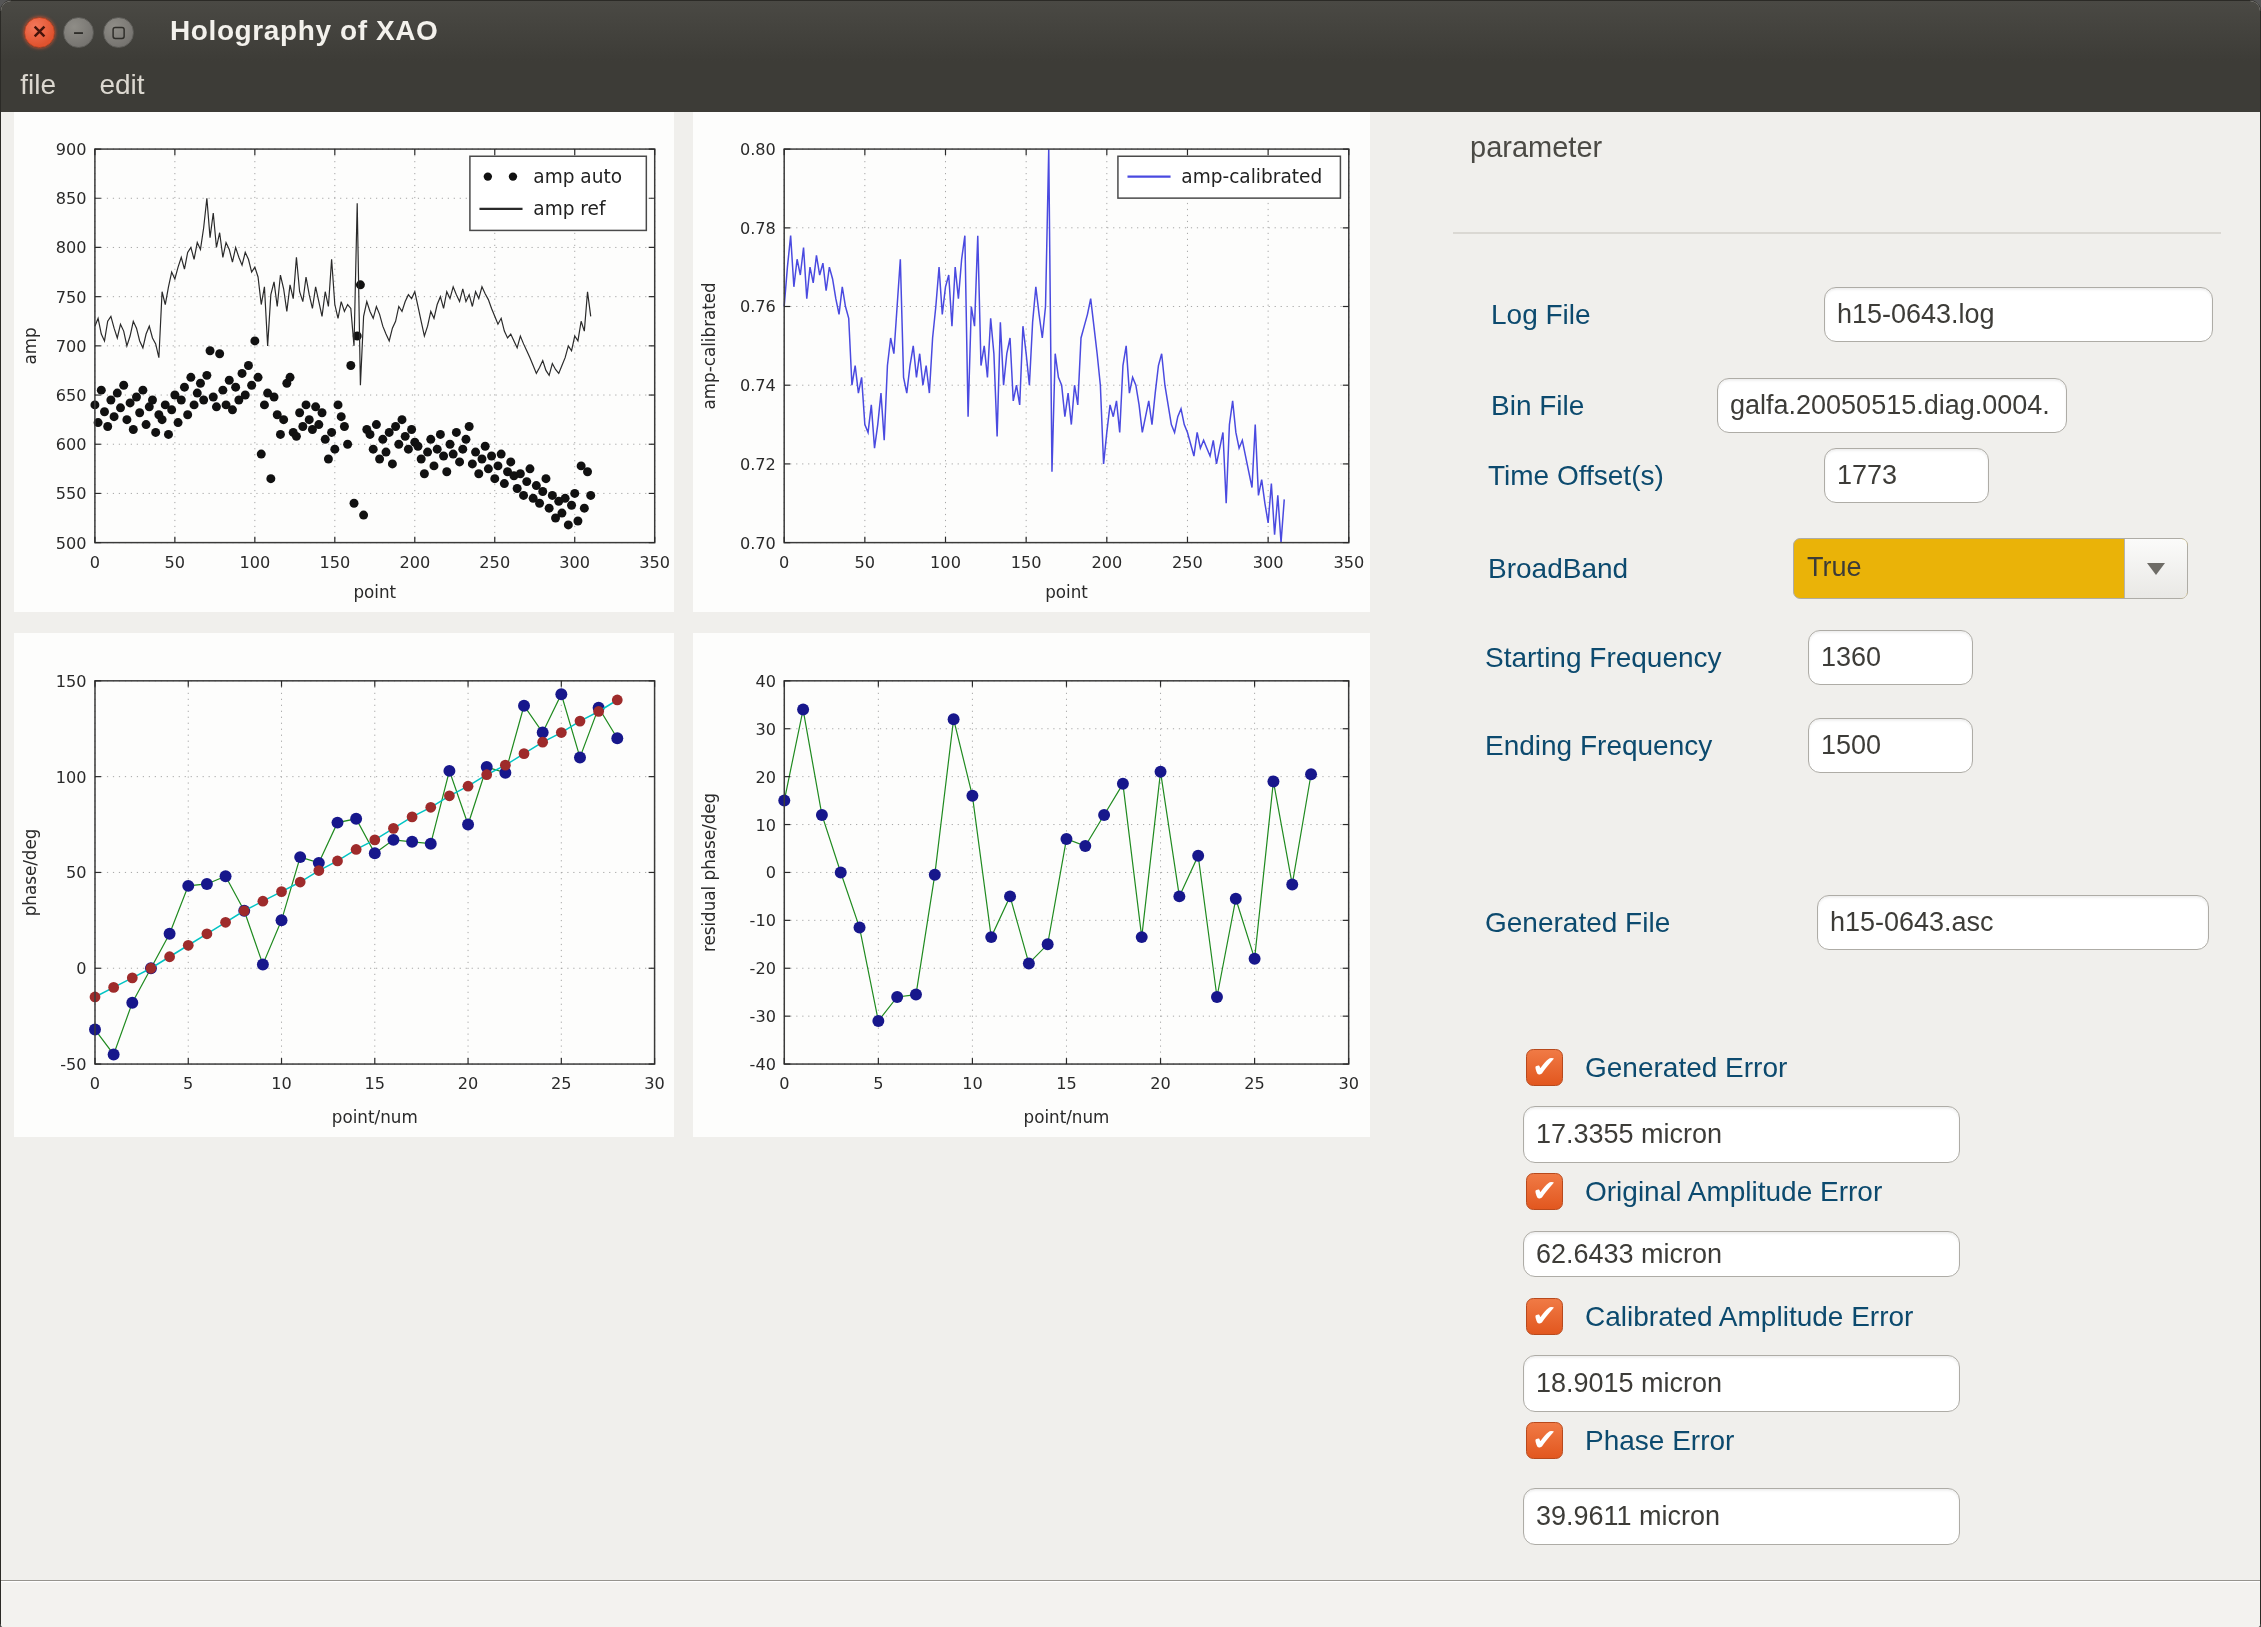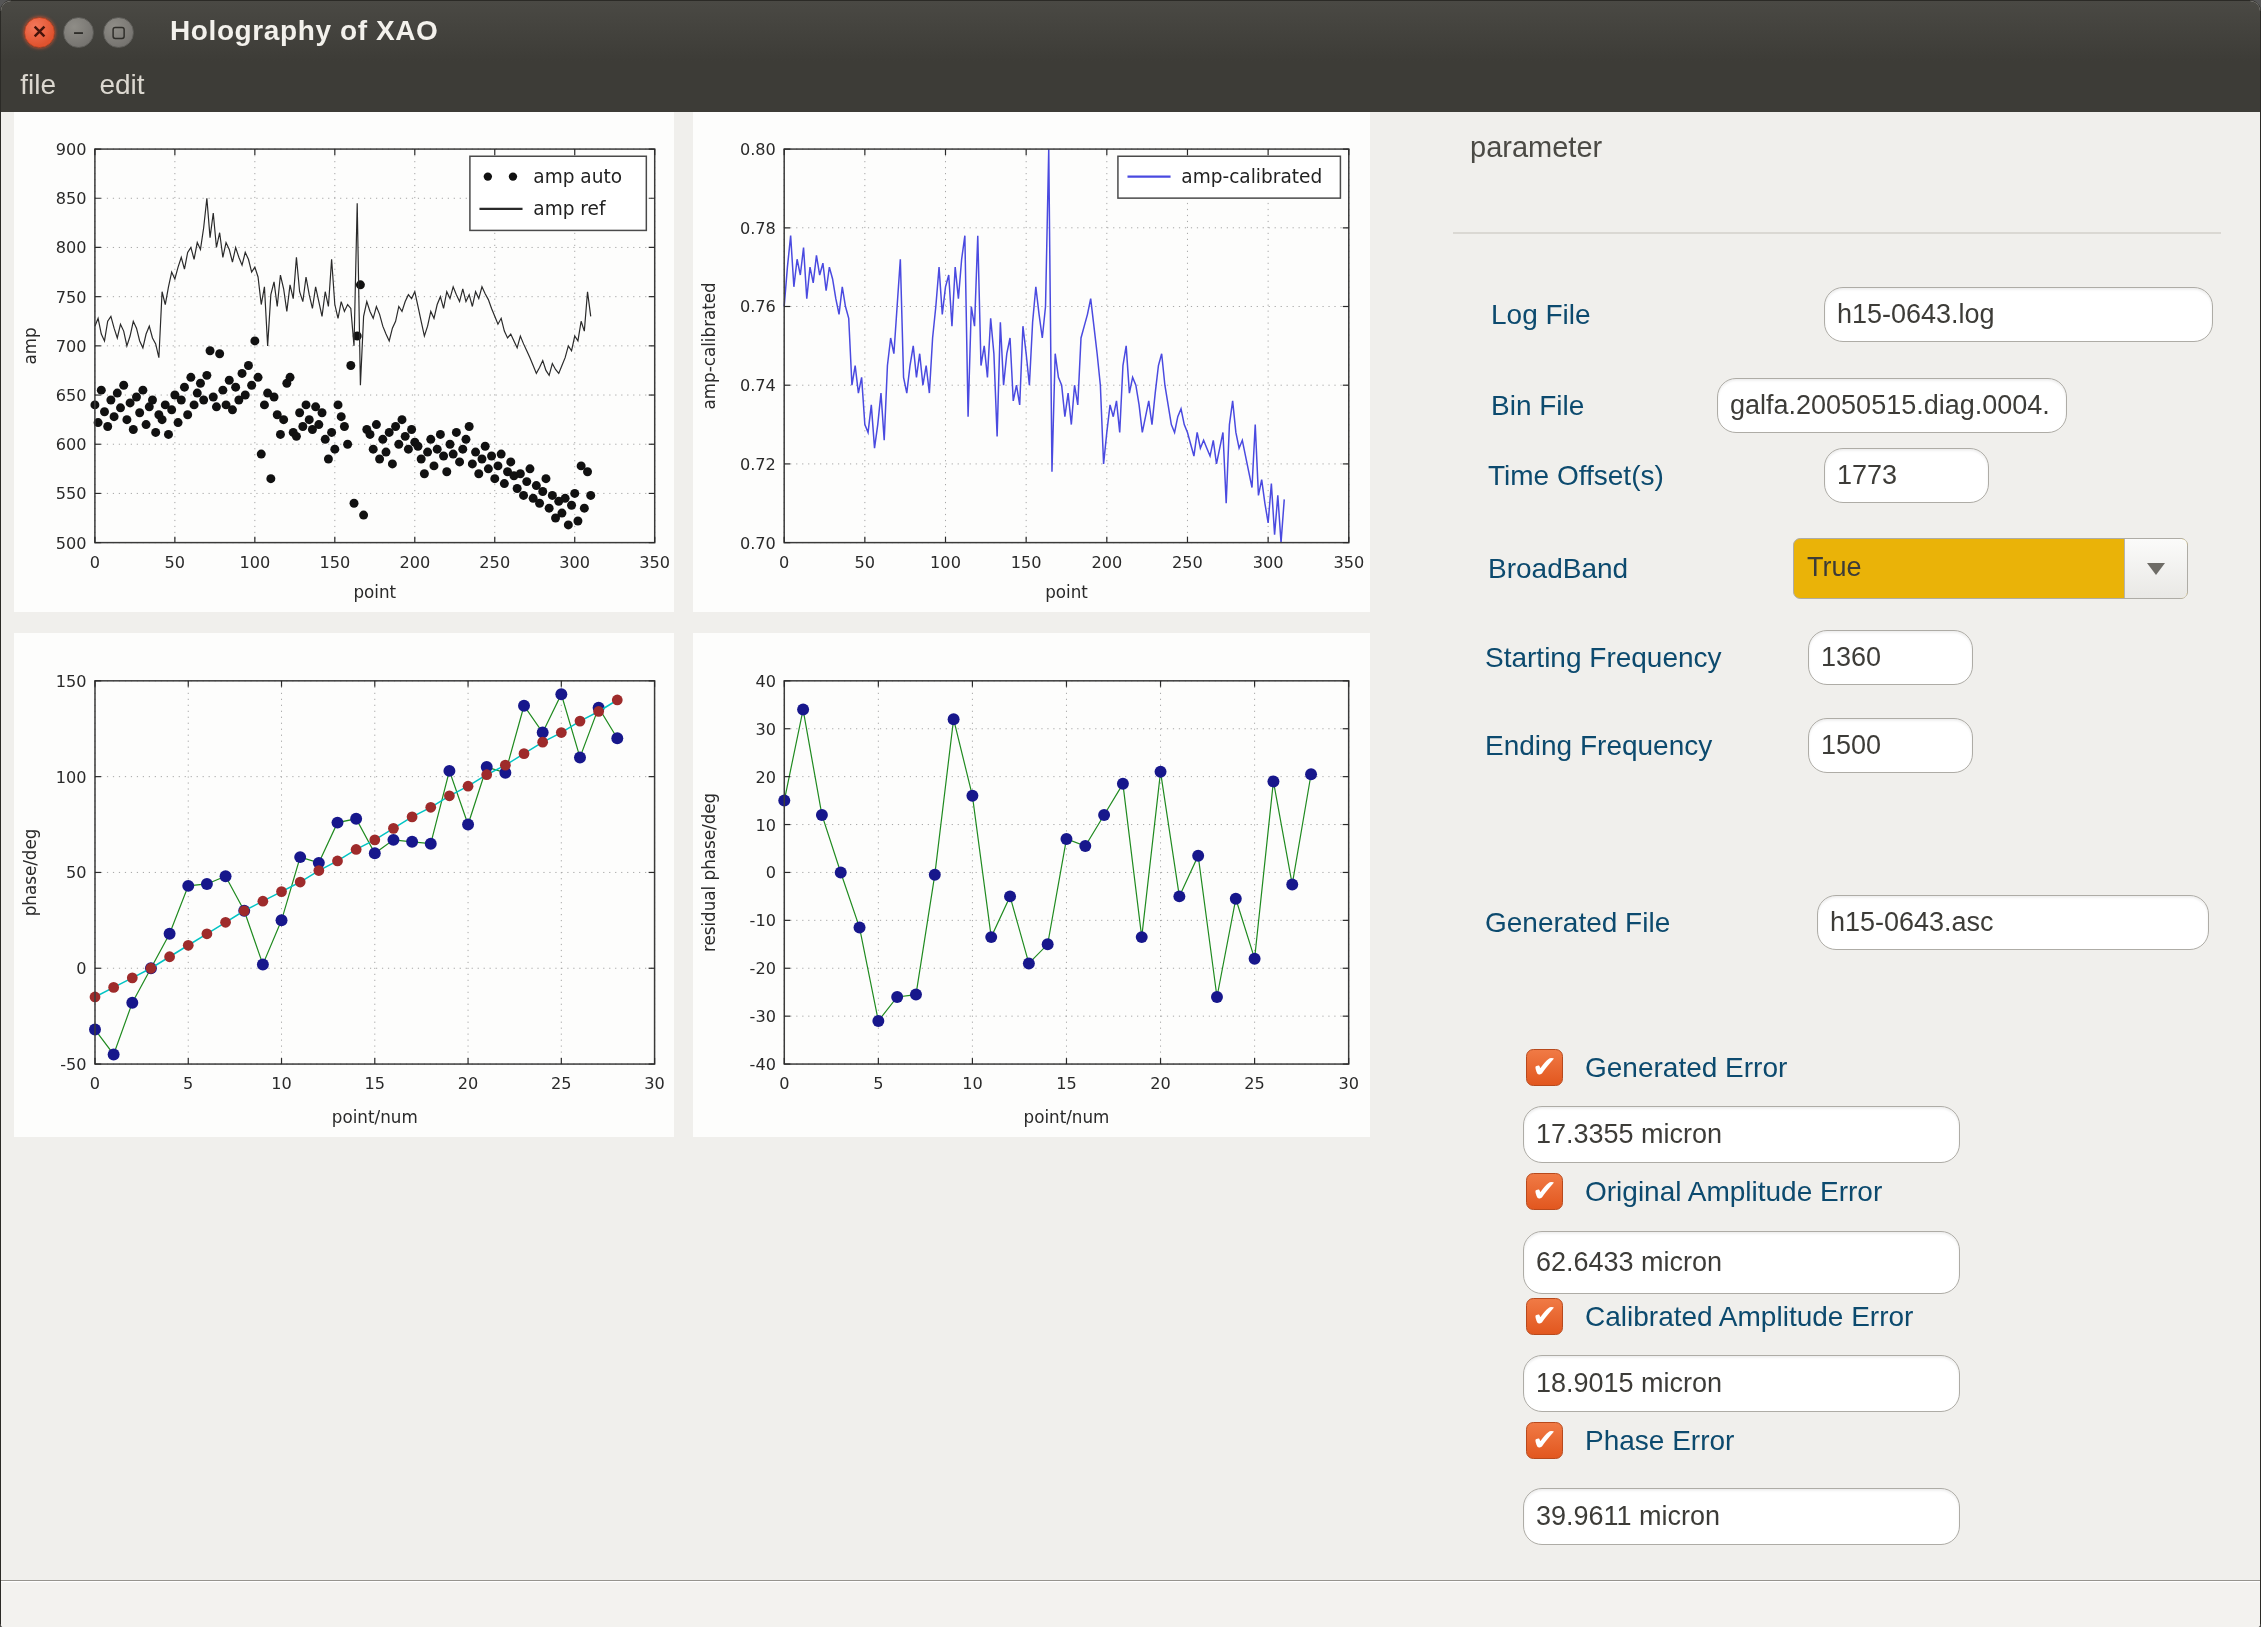--- a/index.html
+++ b/index.html
@@ -55,21 +55,21 @@
     position:absolute;left:1469px;top:130px;font-size:29px;color:#4b4a45;
   }
   .divider{
     position:absolute;left:1452px;top:231px;width:768px;height:1.8px;background:#dad8d3;
   }
   .flabel{
     position:absolute;font-size:28px;color:#0c4a6e;white-space:nowrap;
   }
   .tinput{
     position:absolute;height:55px;background:#ffffff;
-    border:1.8px solid #aeaca6;border-radius:19px;
+    border:1.8px solid #aeaca6;border-radius:12px;
     box-shadow:inset 0 1.8px 2.4px rgba(0,0,0,.07);
     font-family:"Liberation Sans",sans-serif;
     font-size:27px;color:#3d3c38;padding:0 12px;outline:none;
   }
   .combo{
     position:absolute;left:1792px;top:537px;width:395px;height:61px;
     background:#eab308;border:1.8px solid #aeaca6;border-radius:7.2px;
     display:flex;align-items:stretch;cursor:default;
   }
   .combo-value{
@@ -673,21 +673,21 @@
   <div class="cbrow-box" style="left:1525px;top:1048px;">
     <span>✔</span>
   </div>
   <div class="flabel" style="left:1584px;top:1048px;line-height:37px;">Generated Error</div>
   <input class="tinput" style="left: 1522px; top: 1105px; width: 437px; height: 57px;" readonly="" value="17.3355 micron">
 
   <div class="cbrow-box" style="left:1525px;top:1172px;">
     <span>✔</span>
   </div>
   <div class="flabel" style="left:1584px;top:1172px;line-height:37px;">Original Amplitude Error</div>
-  <input class="tinput" style="left: 1522px; top: 1230px; width: 437px; height: 63px;" readonly="" value="62.6433 micron">
+  <input class="tinput" style="left: 1522px; top: 1230px; width: 437px; height: 46px;" readonly="" value="62.6433 micron">
 
   <div class="cbrow-box" style="left:1525px;top:1297px;">
     <span>✔</span>
   </div>
   <div class="flabel" style="left:1584px;top:1297px;line-height:37px;">Calibrated Amplitude Error</div>
   <input class="tinput" style="left: 1522px; top: 1354px; width: 437px; height: 57px;" readonly="" value="18.9015 micron">
 
   <div class="cbrow-box" style="left:1525px;top:1421px;">
     <span>✔</span>
   </div>

